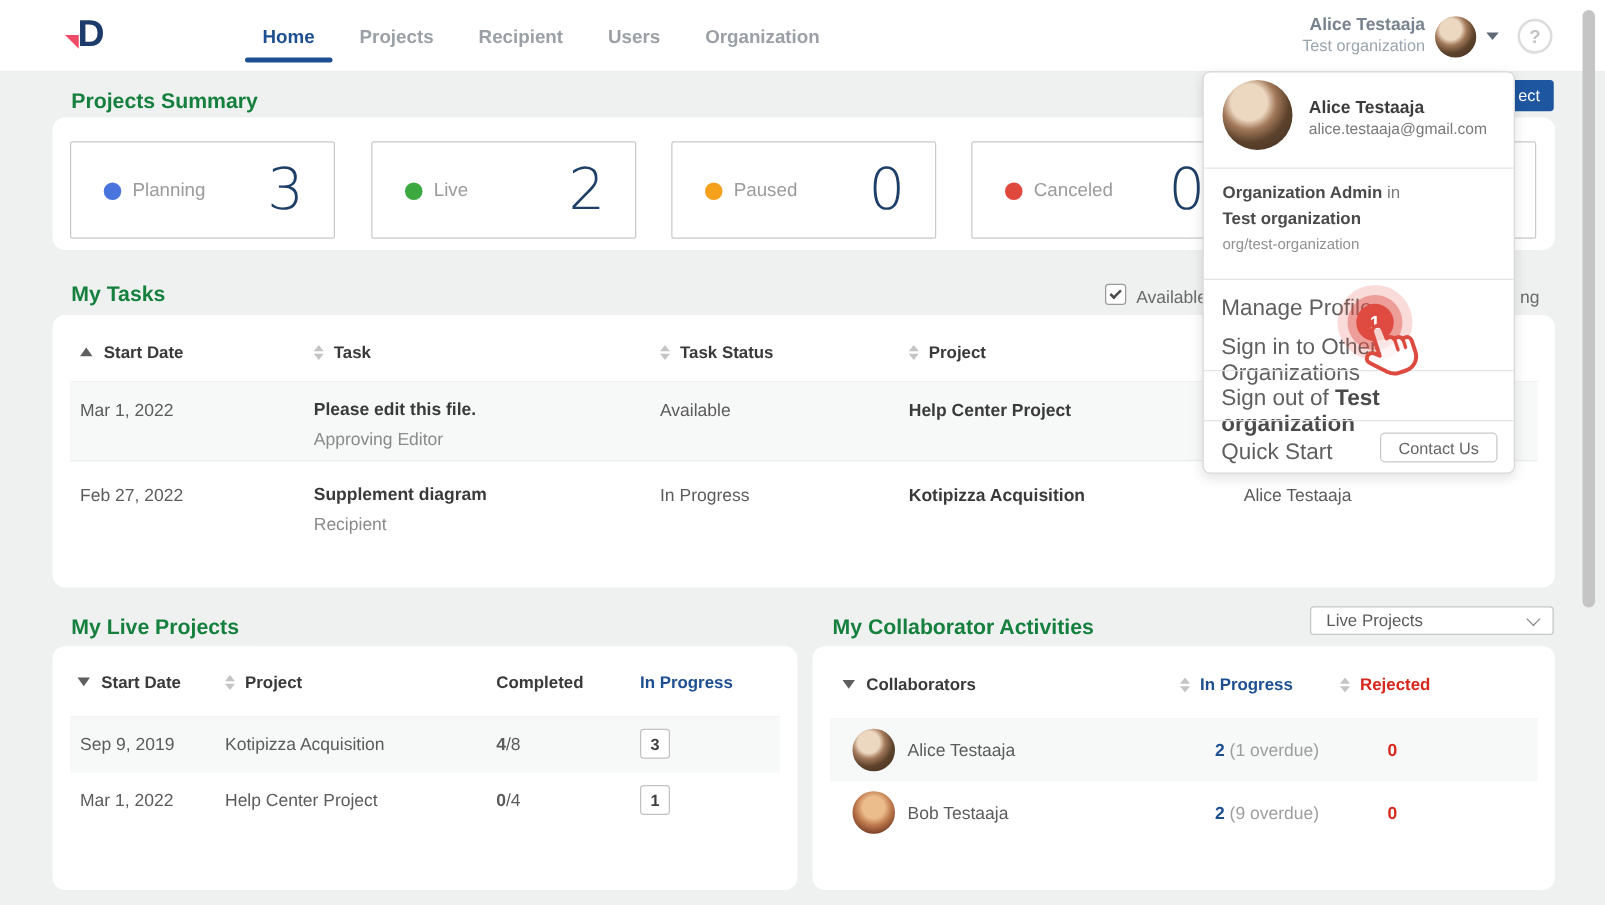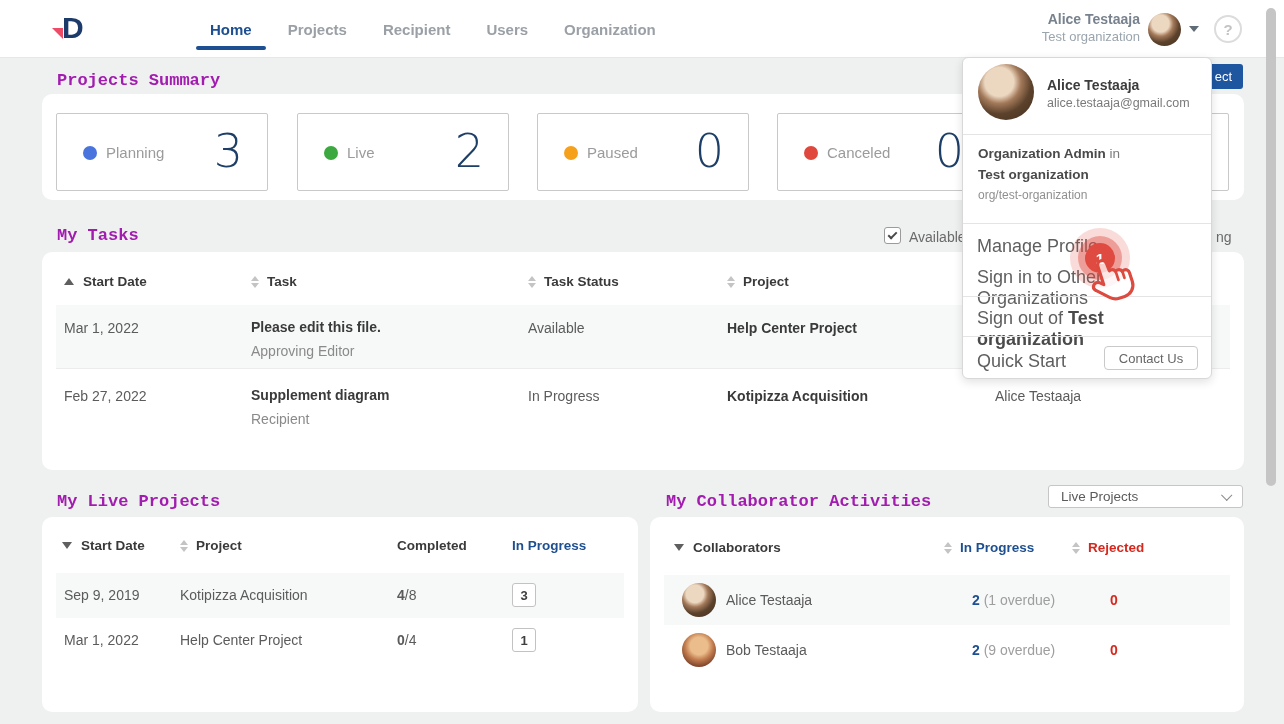--- a/index.html
+++ b/index.html
@@ -23,21 +23,21 @@
   .avatar.alice { background:radial-gradient(circle at 38% 32%, #ecd7c0 0 28%, #a3795a 42%, #5c422c 62%, #3f2d1e 100%); }
   .avatar.bob { background:radial-gradient(circle at 50% 38%, #ecbd8c 0 32%, #c07b4e 52%, #81452c 76%, #5f2f1f 100%); }
   .topbar-avatar { position:absolute; left:1148px; top:13px; width:33px; height:33px; cursor:pointer; }
   .caret-down { position:absolute; left:1189px; top:26px; width:0; height:0; border-left:5px solid transparent; border-right:5px solid transparent; border-top:6px solid #5f6b76; cursor:pointer; }
   .help-circle { position:absolute; left:1214px; top:15px; width:28px; height:28px; border:2px solid #dcdcdc; border-radius:50%; display:flex; align-items:center; justify-content:center; font-size:15px; font-weight:700; color:#c3c3c3; cursor:pointer; background:#fff; }
 
   
   .scroll-thumb { position:absolute; left:1266px; top:8px; width:10px; height:478px; background:#c5c5c5; border-radius:5px; z-index:40; cursor:grab; }
 
   
-  .section-title { position:absolute; font-size:17px; font-weight:700; color:#a21caf;font-family:Liberation Mono, monospace; }
+  .section-title { position:absolute; font-size:17px; font-weight:700; color:#15803d; }
   .panel { position:absolute; background:#fff; border-radius:10px; }
   .sort { display:inline-flex; flex-direction:column; gap:2px; margin-right:8px; vertical-align:middle; cursor:pointer; }
   .tri-u { width:0; height:0; border-left:4px solid transparent; border-right:4px solid transparent; border-bottom:5px solid #c4c4c4; }
   .tri-d { width:0; height:0; border-left:4px solid transparent; border-right:4px solid transparent; border-top:5px solid #c4c4c4; }
   .tri-solid-u { width:0; height:0; border-left:5px solid transparent; border-right:5px solid transparent; border-bottom:7px solid #5f5f5f; margin-right:9px; cursor:pointer; }
   .tri-solid-d { width:0; height:0; border-left:5px solid transparent; border-right:5px solid transparent; border-top:7px solid #5f5f5f; margin-right:9px; cursor:pointer; }
   .th { font-size:13.5px; font-weight:700; color:#3a3a3a; display:flex; align-items:center; }
   .cell { position:absolute; font-size:14px; color:#5b5b5b; }
   .cell.bold { font-weight:700; color:#3a3a3a; }
   .cell.sub { color:#8a8a8a; }

